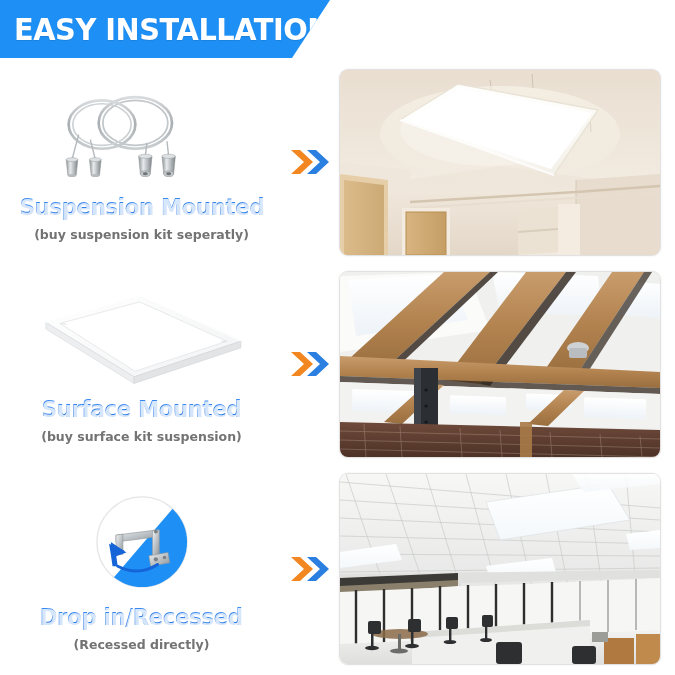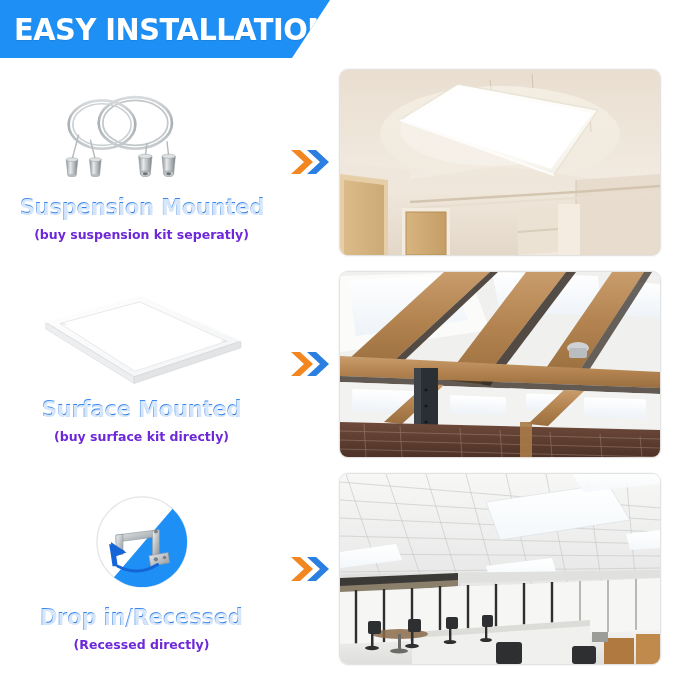--- a/index.html
+++ b/index.html
@@ -84,21 +84,21 @@
     margin-top: 6px;
     background: linear-gradient(180deg, #3f8ef5 0%, #2272dd 100%);
     -webkit-background-clip: text;
     background-clip: text;
     -webkit-text-fill-color: transparent;
   }
   .sublabel {
     font-family: "DejaVu Sans", sans-serif;
     font-size: 12.5px;
     font-weight: bold;
-    color: #6d28d9;
+    color: #737373;
     white-space: nowrap;
     margin-top: 7px;
   }
 
   
   .arrows {
     width: 52px;
     display: flex;
     align-items: center;
     justify-content: center;
@@ -286,21 +286,21 @@
 
         <path d="M112 92 L112 99 L226 61 L226 54 Z" fill="#e2e4e6" stroke="#d5d7d9" stroke-width="0.8"></path>
 
         <path d="M18 34 L118 6 L226 54" fill="none" stroke="#ffffff" stroke-width="1.4"></path>
 
         <path d="M33 35 L40 36" stroke="#e0e2e4" stroke-width="1"></path>
         <path d="M211 54 L205 54" stroke="#dcdee0" stroke-width="1"></path>
       </svg>
     </div>
     <div class="label">Surface Mounted</div>
-    <div class="sublabel">(buy surface kit directly)</div>
+    <div class="sublabel">(buy surface kit suspension)</div>
   </div>
 
   <div class="arrows">
     <svg class="chev" width="40" height="30" viewBox="0 0 40 30" xmlns="http://www.w3.org/2000/svg">
       <path d="M2 3 L15 15 L2 27 L11 27 L24 15 L11 3 Z" fill="#f28620"></path>
       <path d="M18 3 L31 15 L18 27 L27 27 L40 15 L27 3 Z" fill="#2b7fe0"></path>
     </svg>
   </div>
 
   <div class="photo">

